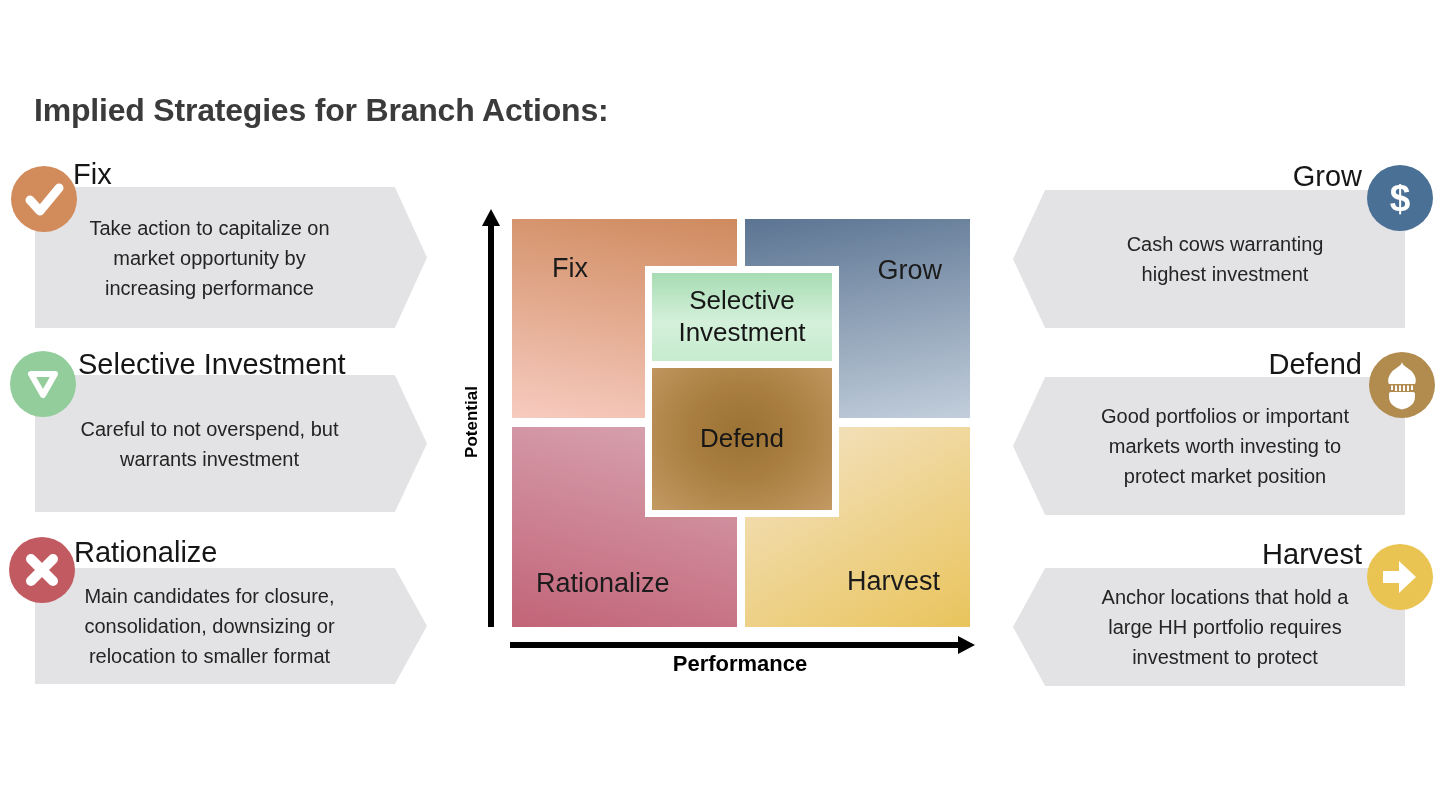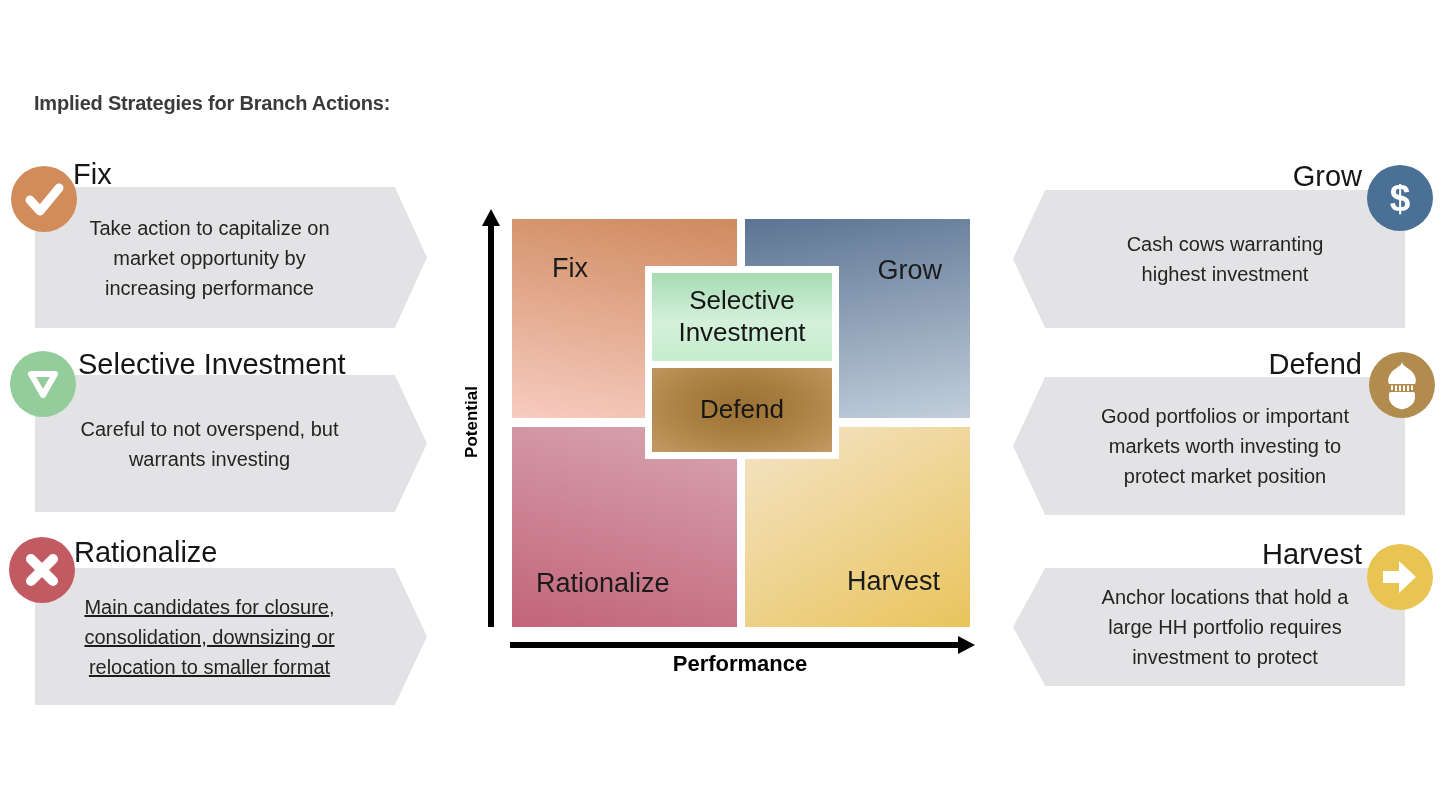--- a/index.html
+++ b/index.html
@@ -1,42 +1,42 @@
 <!DOCTYPE html>
 <html><head>
 <meta charset="utf-8">
 <style>
   html,body{margin:0;padding:0;background:#fff;}
   .stage{
     position:relative;width:1440px;height:810px;background:#ffffff;overflow:hidden;
     font-family:"Liberation Sans", sans-serif;color:#1b1b1b;
   }
   .title{
-    position:absolute;left:34px;top:92px;font-size:20px;font-weight:bold;color:#3b3b3b;
+    position:absolute;left:34px;top:92px;font-size:32px;font-weight:bold;color:#3b3b3b;
     letter-spacing:-0.2px;
   }
   
   .bubble{
     position:absolute;width:392px;background:#e3e3e5;box-sizing:border-box;
     display:flex;align-items:center;justify-content:center;
   }
   .bubble.left-side{clip-path:polygon(0 0, 91.8% 0, 100% 50%, 91.8% 100%, 0 100%);padding:8px 72px 8px 29px;justify-content:center;}
   .bubble.right-side{clip-path:polygon(8.2% 0, 100% 0, 100% 100%, 8.2% 100%, 0 50%);padding:8px 40px 8px 72px;}
   .bubble .txt{font-size:20px;line-height:1.5;color:#242424;text-align:center;white-space:pre-line;}
   .heading{position:absolute;font-size:29px;color:#161616;white-space:nowrap;}
   .badge{position:absolute;width:68px;height:68px;}
   
   .quad{position:absolute;}
   .q-fix{left:512px;top:219px;width:225px;height:199px;background:linear-gradient(190deg,#cf8a5e 0%,#f7cbc0 100%);}
   .q-grow{left:745px;top:219px;width:225px;height:199px;background:linear-gradient(170deg,#5b7492 0%,#c2cedb 100%);}
   .q-rationalize{left:512px;top:427px;width:225px;height:200px;background:linear-gradient(195deg,#d8a5b1 0%,#c26478 100%);}
   .q-harvest{left:745px;top:427px;width:225px;height:200px;background:linear-gradient(150deg,#f4e4c8 0%,#e9c45c 100%);}
   .q-label{position:absolute;font-size:27px;color:#1b1b1b;}
   .center-overlay{
-    position:absolute;left:645px;top:266px;width:194px;height:193px;background:#ffffff;
+    position:absolute;left:645px;top:266px;width:194px;height:251px;background:#ffffff;
     box-sizing:border-box;padding:7px;display:flex;flex-direction:column;gap:7px;
   }
   .c-selective{
     height:88px;background:linear-gradient(to bottom,#a6dcb3 0%,#d4f0da 55%,#c6ecce 100%);
     display:flex;align-items:center;justify-content:center;
   }
   .c-defend{
     flex:1;background:radial-gradient(ellipse at 50% 45%,#9c7335 0%,#a87d3f 40%,#c49a64 100%);
     display:flex;align-items:center;justify-content:center;
   }
@@ -70,31 +70,31 @@
     <svg class="badge" style="left:10px;top:165px;" viewBox="0 0 68 68">
       <circle cx="34" cy="34" r="33" fill="#D28C5C"></circle>
       <path d="M20 35 L30 46 L49 23" stroke="#ffffff" stroke-width="9" fill="none" stroke-linecap="round" stroke-linejoin="round"></path>
     </svg>
   </div>
 
   <div>
     <div class="heading" style="left:78px;top:348px;">Selective Investment</div>
     <div class="bubble left-side" style="left:35px;top:375px;height:137px;">
       <div class="txt">Careful to not overspend, but
-warrants investing</div>
+warrants investment</div>
     </div>
     <svg class="badge" style="left:9px;top:350px;" viewBox="0 0 68 68">
       <circle cx="34" cy="34" r="33" fill="#93CD9B"></circle>
       <path d="M22 24 L46 24 L34 45 Z" stroke="#ffffff" stroke-width="6" fill="none" stroke-linejoin="round"></path>
     </svg>
   </div>
 
   <div>
     <div class="heading" style="left:74px;top:536px;">Rationalize</div>
-    <div class="bubble left-side" style="left:35px;top:568px;height:137px;text-decoration:underline;">
+    <div class="bubble left-side" style="left:35px;top:568px;height:116px;">
       <div class="txt">Main candidates for closure,
 consolidation, downsizing or
 relocation to smaller format</div>
     </div>
     <svg class="badge" style="left:8px;top:536px;" viewBox="0 0 68 68">
       <circle cx="34" cy="34" r="33" fill="#C25B61"></circle>
       <path d="M23 23 L45 45 M45 23 L23 45" stroke="#ffffff" stroke-width="10" stroke-linecap="round"></path>
     </svg>
   </div>
 

